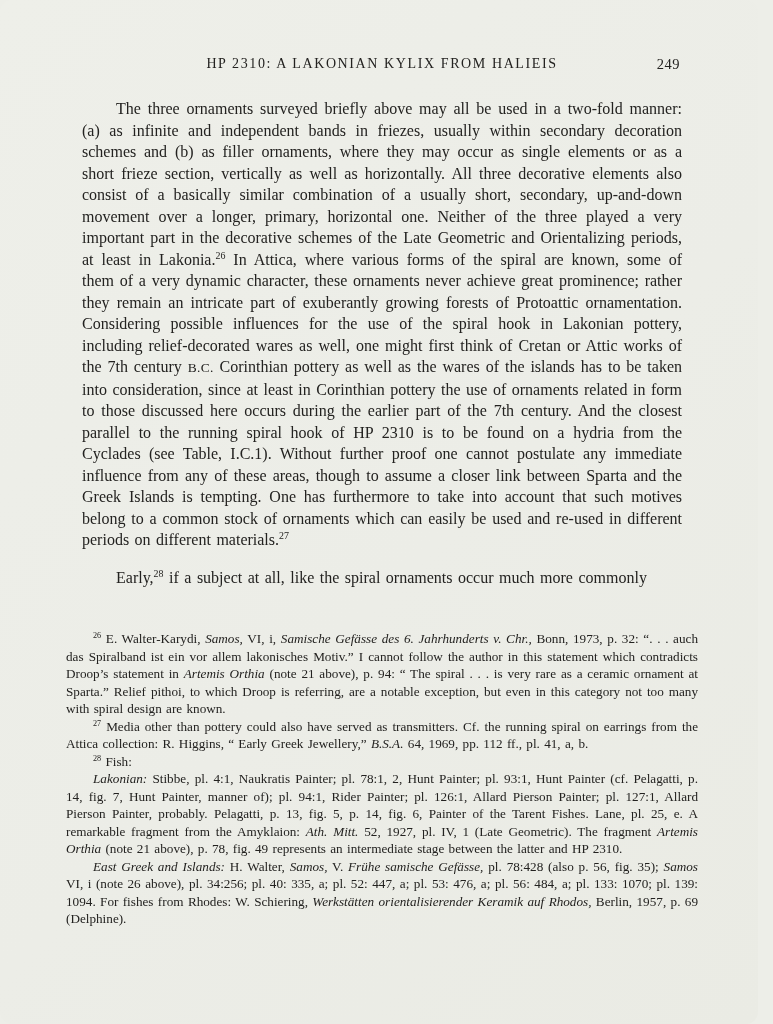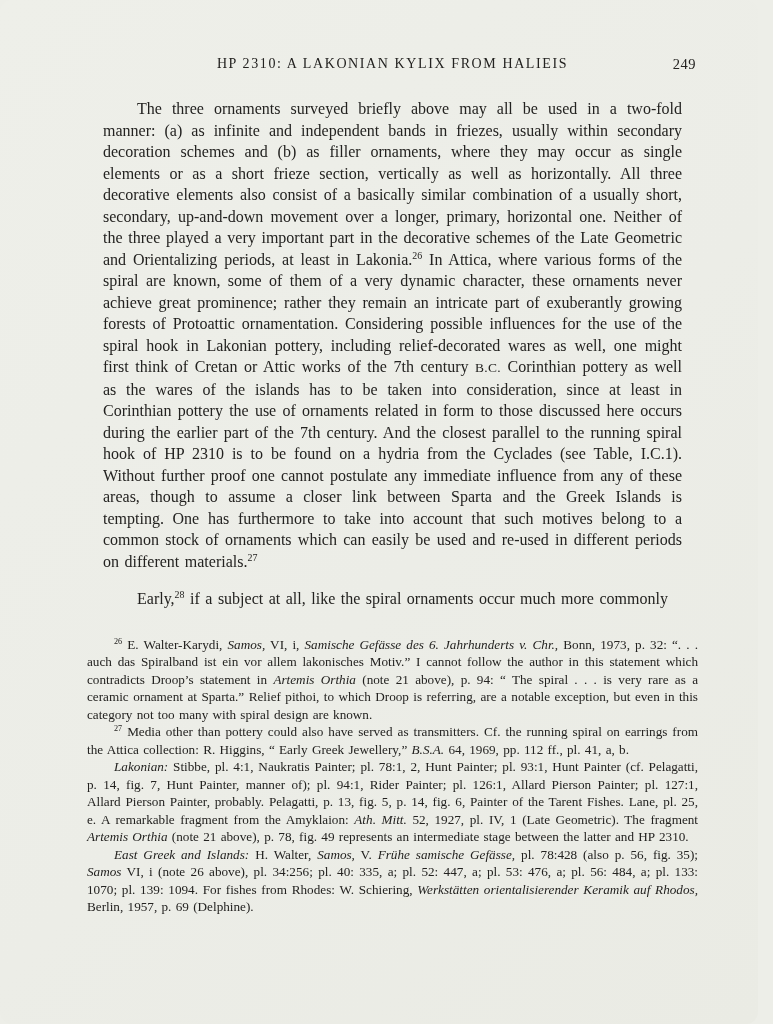--- a/index.html
+++ b/index.html
@@ -7,58 +7,58 @@
     width: 773px; height: 1024px;
     background: #edeee8;
     font-family: "Liberation Serif", "DejaVu Serif", serif;
     color: #232220;
     overflow: hidden;
   }
   .page {
     position: relative;
     width: 758px; height: 1024px;
     box-sizing: border-box;
-    padding: 56px 60px 0 87px;
+    padding: 56px 60px 0 66px;
     background: linear-gradient(135deg, #eeefe9 0%, #ecede7 55%, #eaebe4 100%);
     border-radius: 12px;
   }
   .page-header {
     position: relative;
     height: 20px;
     margin-bottom: 22px;
   }
   .running-title {
     text-align: center;
     font-size: 14px;
     letter-spacing: 1.6px;
     white-space: nowrap;
   }
   .page-number {
     position: absolute;
-    right: 2px; top: 0;
+    right: 18px; top: 0;
     font-size: 14.5px;
     letter-spacing: 0.5px;
   }
   .body-text {
     font-size: 16px;
     line-height: 21.5px;
     text-align: justify;
     word-spacing: 1.5px;
   }
   .para { margin: 16px; text-indent: 34px; }
   sup.fnref {
     font-size: 0.62em;
     line-height: 0;
     vertical-align: super;
     letter-spacing: 0;
   }
   .it { font-style: italic; }
   .sc { font-size: 0.84em; letter-spacing: 0.3px; }
   .footnotes {
-    margin-top: 26px;
+    margin-top: 42px;
     font-size: 13.2px;
     line-height: 17.5px;
     text-align: justify;
     word-spacing: 1px;
   }
   .fn { margin: 0; text-indent: 27px; }
 </style>
 </head>
 <body>
 
@@ -70,17 +70,18 @@
   </header>
 
   <main class="body-text">
     <p class="para"><span>The three ornaments surveyed briefly above may all be used in a two-fold manner: (a) as infinite and independent bands in friezes, usually within secondary decoration schemes and (b) as filler ornaments, where they may occur as single elements or as a short frieze section, vertically as well as horizontally.  All three decorative elements also consist of a basically similar combination of a usually short, secondary, up-and-down movement over a longer, primary, horizontal one.  Neither of the three played a very important part in the decorative schemes of the Late Geometric and Orientalizing periods, at least in Lakonia.</span><sup class="fnref">26</sup><span>  In Attica, where various forms of the spiral are known, some of them of a very dynamic character, these ornaments never achieve great prominence; rather they remain an intricate part of exuberantly growing forests of Protoattic ornamentation.  Considering possible influences for the use of the spiral hook in Lakonian pottery, including relief-decorated wares as well, one might first think of Cretan or Attic works of the 7th century </span><span class="sc">B.C.</span><span> Corinthian pottery as well as the wares of the islands has to be taken into consideration, since at least in Corinthian pottery the use of ornaments related in form to those discussed here occurs during the earlier part of the 7th century.  And the closest parallel to the running spiral hook of HP 2310 is to be found on a hydria from the Cyclades (see Table, I.C.1).  Without further proof one cannot postulate any immediate influence from any of these areas, though to assume a closer link between Sparta and the Greek Islands is tempting.  One has furthermore to take into account that such motives belong to a common stock of ornaments which can easily be used and re-used in different periods on different materials.</span><sup class="fnref">27</sup></p>
     <p class="para"><span>Early,</span><sup class="fnref">28</sup><span> if a subject at all, like the spiral ornaments occur much more commonly</span></p>
   </main>
 
   <section class="footnotes">
     <p class="fn"><sup class="fnref">26</sup><span> E. Walter-Karydi, </span><span class="it">Samos,</span><span> VI, i, </span><span class="it">Samische Gefässe des 6. Jahrhunderts v. Chr.,</span><span> Bonn, 1973, p. 32: “. . . auch das Spiralband ist ein vor allem lakonisches Motiv.”  I cannot follow the author in this statement which contradicts Droop’s statement in </span><span class="it">Artemis Orthia</span><span> (note 21 above), p. 94: “ The spiral . . . is very rare as a ceramic ornament at Sparta.”  Relief pithoi, to which Droop is referring, are a notable exception, but even in this category not too many with spiral design are known.</span></p>
     <p class="fn"><sup class="fnref">27</sup><span> Media other than pottery could also have served as transmitters.  Cf. the running spiral on earrings from the Attica collection: R. Higgins, “ Early Greek Jewellery,” </span><span class="it">B.S.A.</span><span> 64, 1969, pp. 112 ff., pl. 41, a, b.</span></p>
+    <p class="fn"><sup class="fnref">28</sup><span> Fish:</span></p>
     <p class="fn"><span class="it">Lakonian:</span><span> Stibbe, pl. 4:1, Naukratis Painter; pl. 78:1, 2, Hunt Painter; pl. 93:1, Hunt Painter (cf. Pelagatti, p. 14, fig. 7, Hunt Painter, manner of); pl. 94:1, Rider Painter; pl. 126:1, Allard Pierson Painter; pl. 127:1, Allard Pierson Painter, probably.  Pelagatti, p. 13, fig. 5, p. 14, fig. 6, Painter of the Tarent Fishes.  Lane, pl. 25, e.  A remarkable fragment from the Amyklaion: </span><span class="it">Ath. Mitt.</span><span> 52, 1927, pl. IV, 1 (Late Geometric).  The fragment </span><span class="it">Artemis Orthia</span><span> (note 21 above), p. 78, fig. 49 represents an intermediate stage between the latter and HP 2310.</span></p>
     <p class="fn"><span class="it">East Greek and Islands:</span><span> H. Walter, </span><span class="it">Samos,</span><span> V. </span><span class="it">Frühe samische Gefässe,</span><span> pl. 78:428 (also p. 56, fig. 35); </span><span class="it">Samos</span><span> VI, i (note 26 above), pl. 34:256; pl. 40: 335, a; pl. 52: 447, a; pl. 53: 476, a; pl. 56: 484, a; pl. 133: 1070; pl. 139: 1094.  For fishes from Rhodes: W. Schiering, </span><span class="it">Werkstätten orientalisierender Keramik auf Rhodos,</span><span> Berlin, 1957, p. 69 (Delphine).</span></p>
   </section>
 
 </div>
 
 </body></html>

